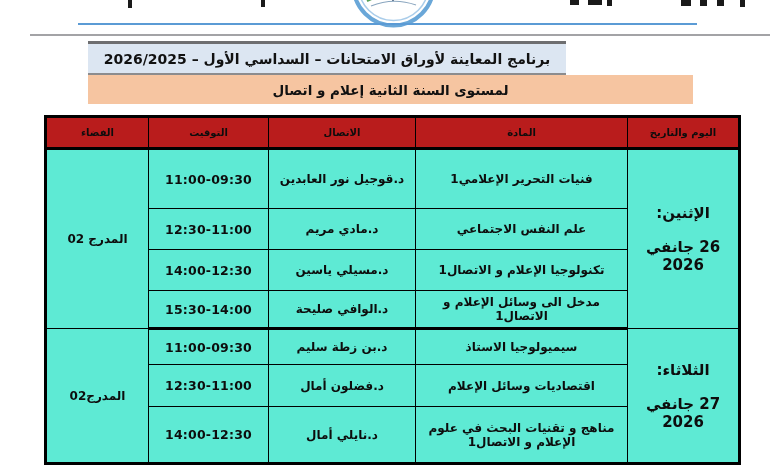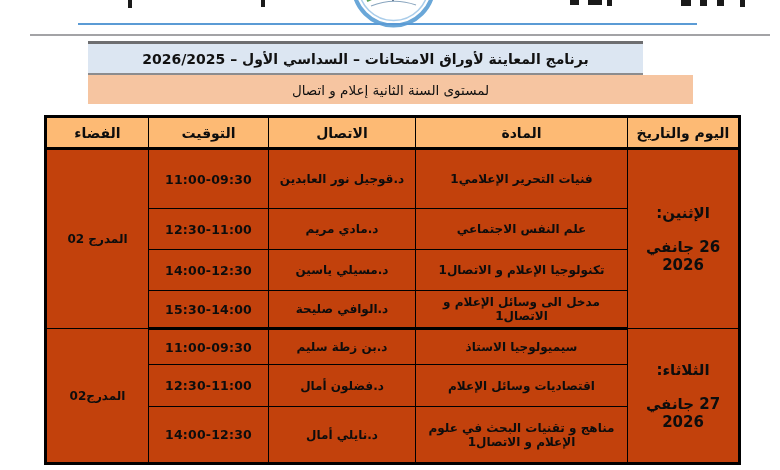--- a/index.html
+++ b/index.html
@@ -9,43 +9,43 @@
   }
   
   .frag{position:absolute;top:0;background:#1a1a1a;}
   
   .logo{position:absolute;left:351px;top:-57px;width:85px;height:85px;}
   
   .rule-blue{position:absolute;left:78px;top:23px;width:619px;height:2px;background:#5b9bd5;}
   .rule-gray{position:absolute;left:30px;top:34px;width:740px;height:2px;background:#a3a3a6;}
   
   .title-bar{
-    position:absolute;left:88px;top:41px;width:555px;height:29px;
+    position:absolute;left:88px;top:41px;width:478px;height:29px;
     background:#dce6f2;border-top:3px solid #6e6e70;border-bottom:2px solid #8c8c8e;
     display:flex;align-items:center;justify-content:center;
     font-size:14px;font-weight:bold;direction:rtl;
   }
   .subtitle-bar{
     position:absolute;left:88px;top:75px;width:605px;height:29px;
     background:#f6c5a1;display:flex;align-items:center;justify-content:center;
-    font-size:13.5px;font-weight:normal;direction:rtl;
+    font-size:13.5px;font-weight:bold;direction:rtl;
   }
   
   .table-wrap{position:absolute;left:44px;top:115px;}
   table.sched{
     border-collapse:collapse;table-layout:fixed;direction:rtl;
     font-weight:bold;font-size:12px;color:#0d0d0d;
   }
   table.sched td,table.sched th{
     border:1px solid #000;padding:2px 4px;text-align:center;vertical-align:middle;
-    overflow:hidden;background:#c2410c;
+    overflow:hidden;background:#5eead4;
   }
   table.sched{border:3px solid #000;}
   tr.head th{
-    background:#fdba74;height:25px;font-size:14px;
+    background:#b91c1c;height:25px;font-size:10px;
     border-bottom:3px solid #000;
   }
   td.col-day,th.col-day{border-left-width:2px;}
   td.day-cell{
     background:#f0f0f0;text-align:right;padding:0 7px;font-size:15px;
   }
   td.day-cell .day-name{margin-bottom:16px;}
   td.time-cell{direction:ltr;font-size:12.5px;letter-spacing:0.2px;}
   tr.block-end td{border-bottom:3px solid #000;margin-left:8px;}
   tr.h-m1{height:60px;}

